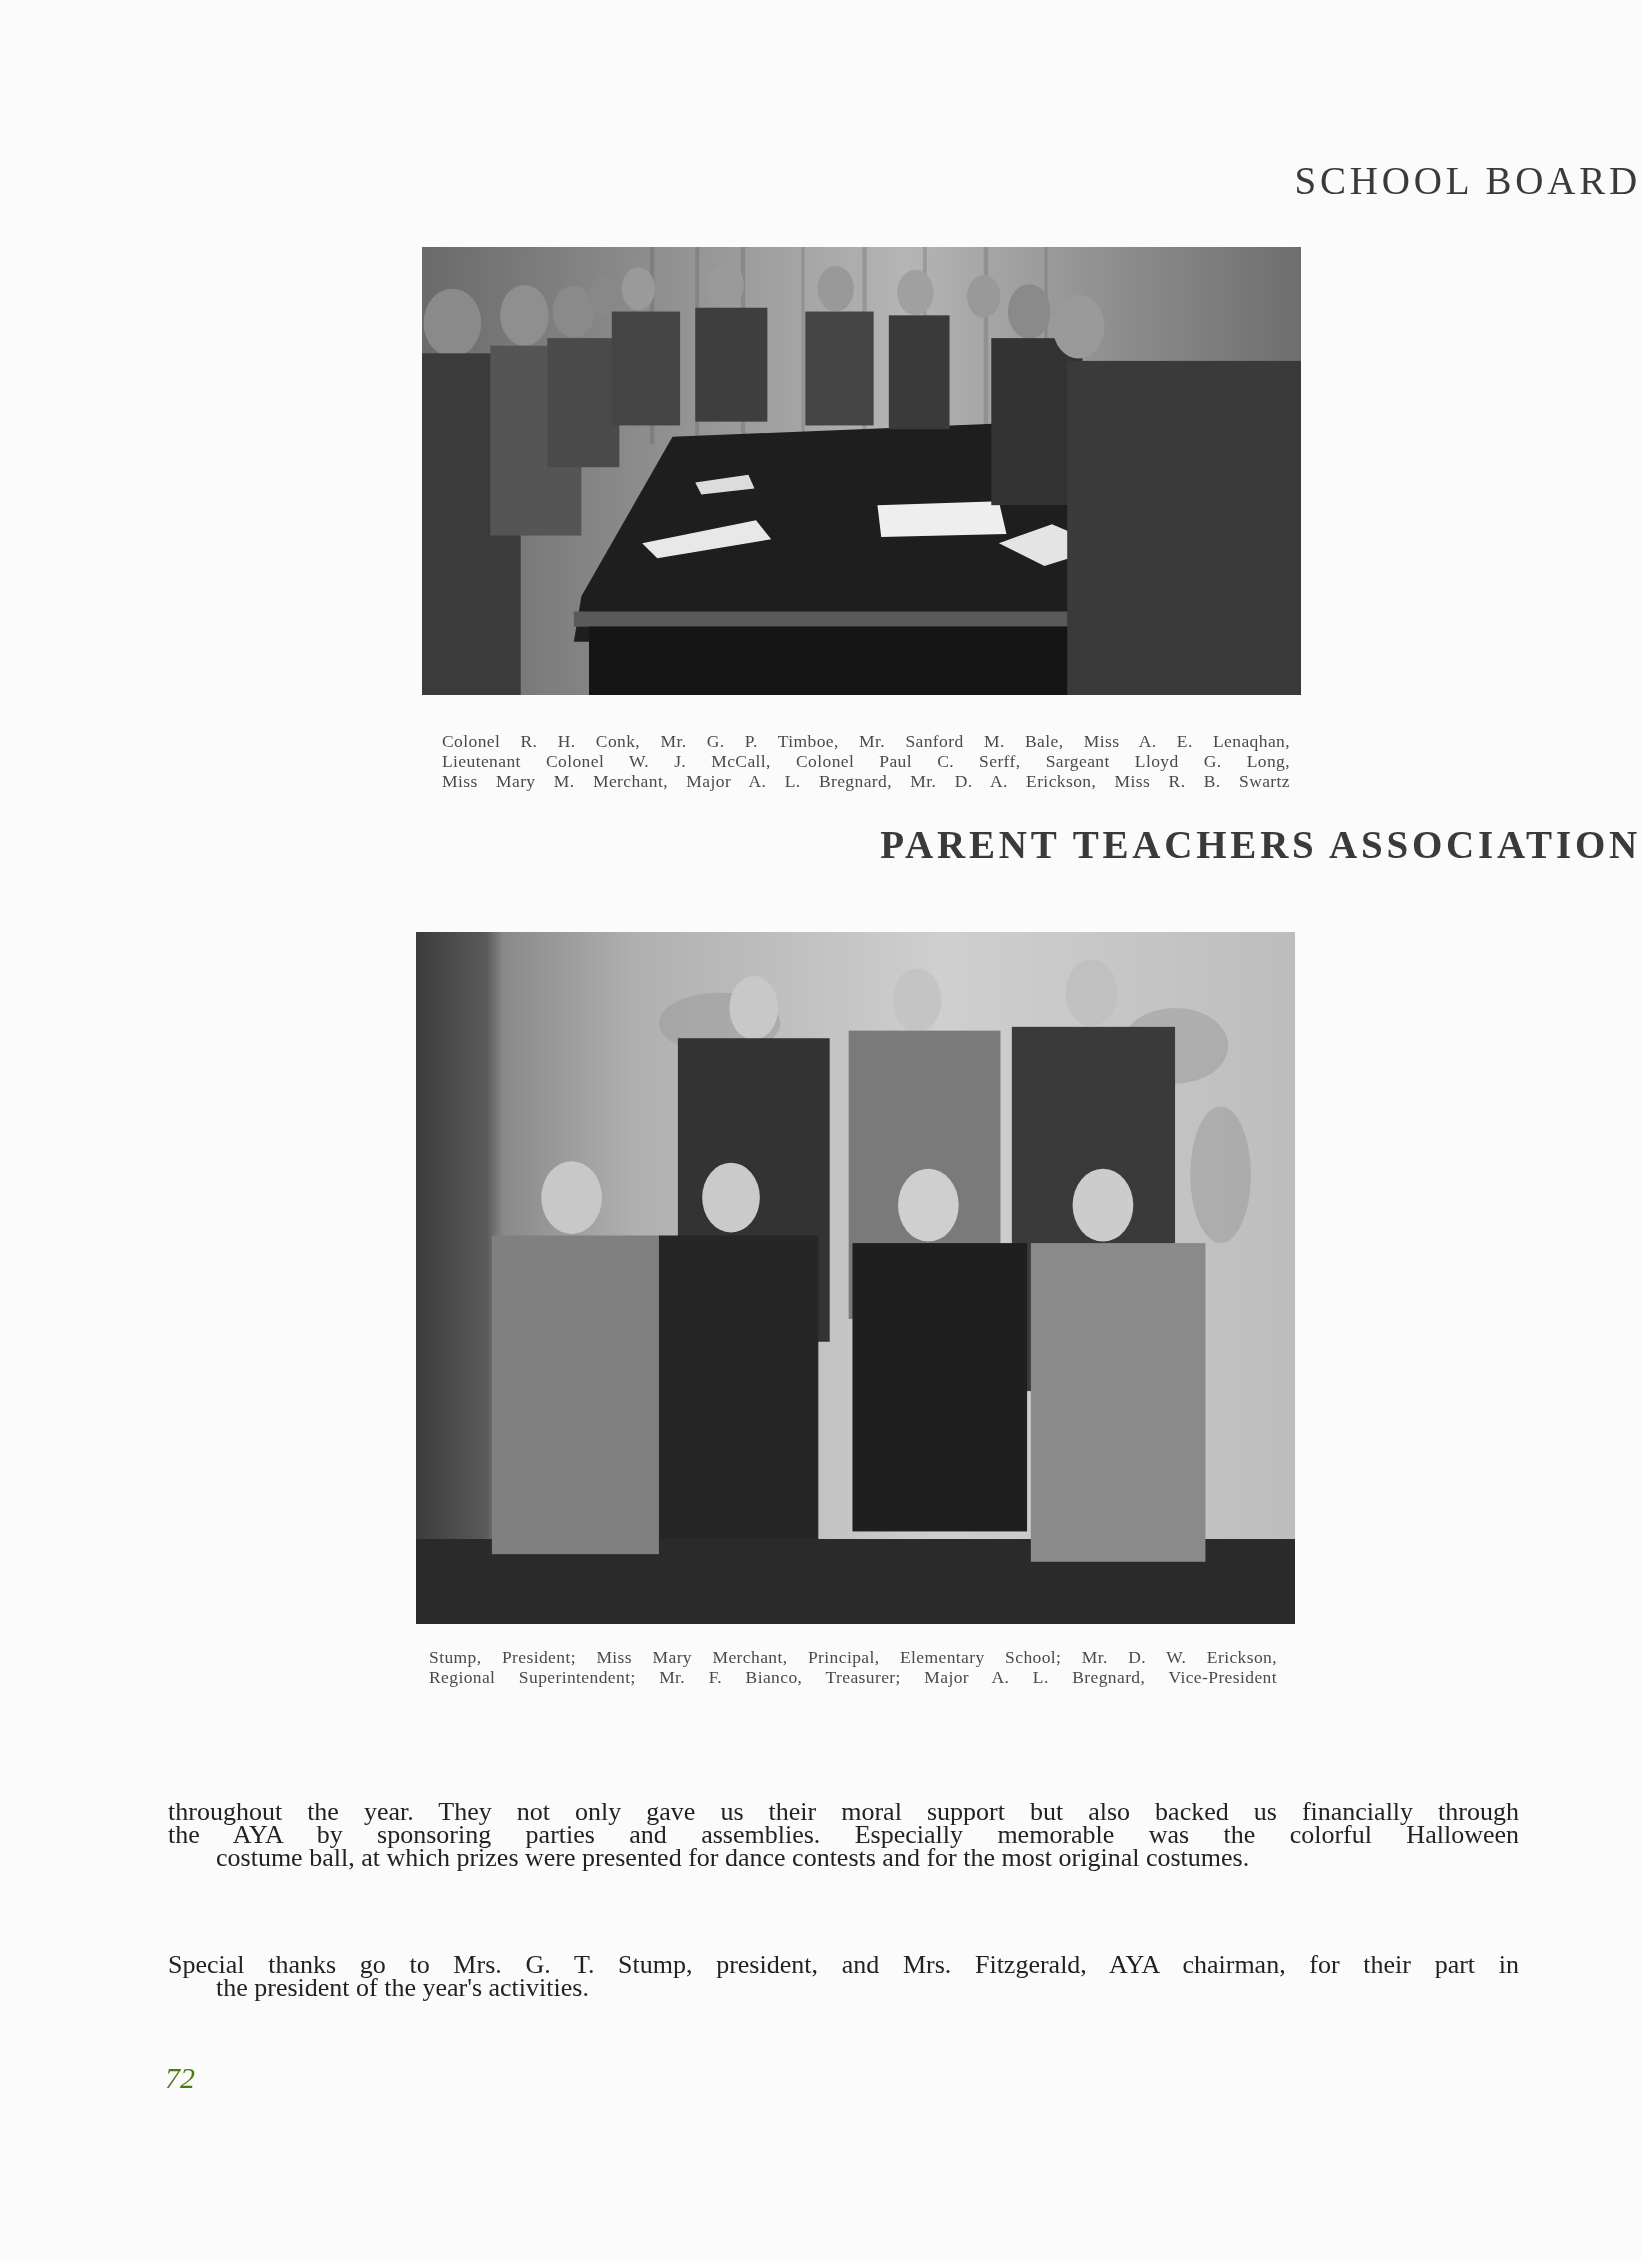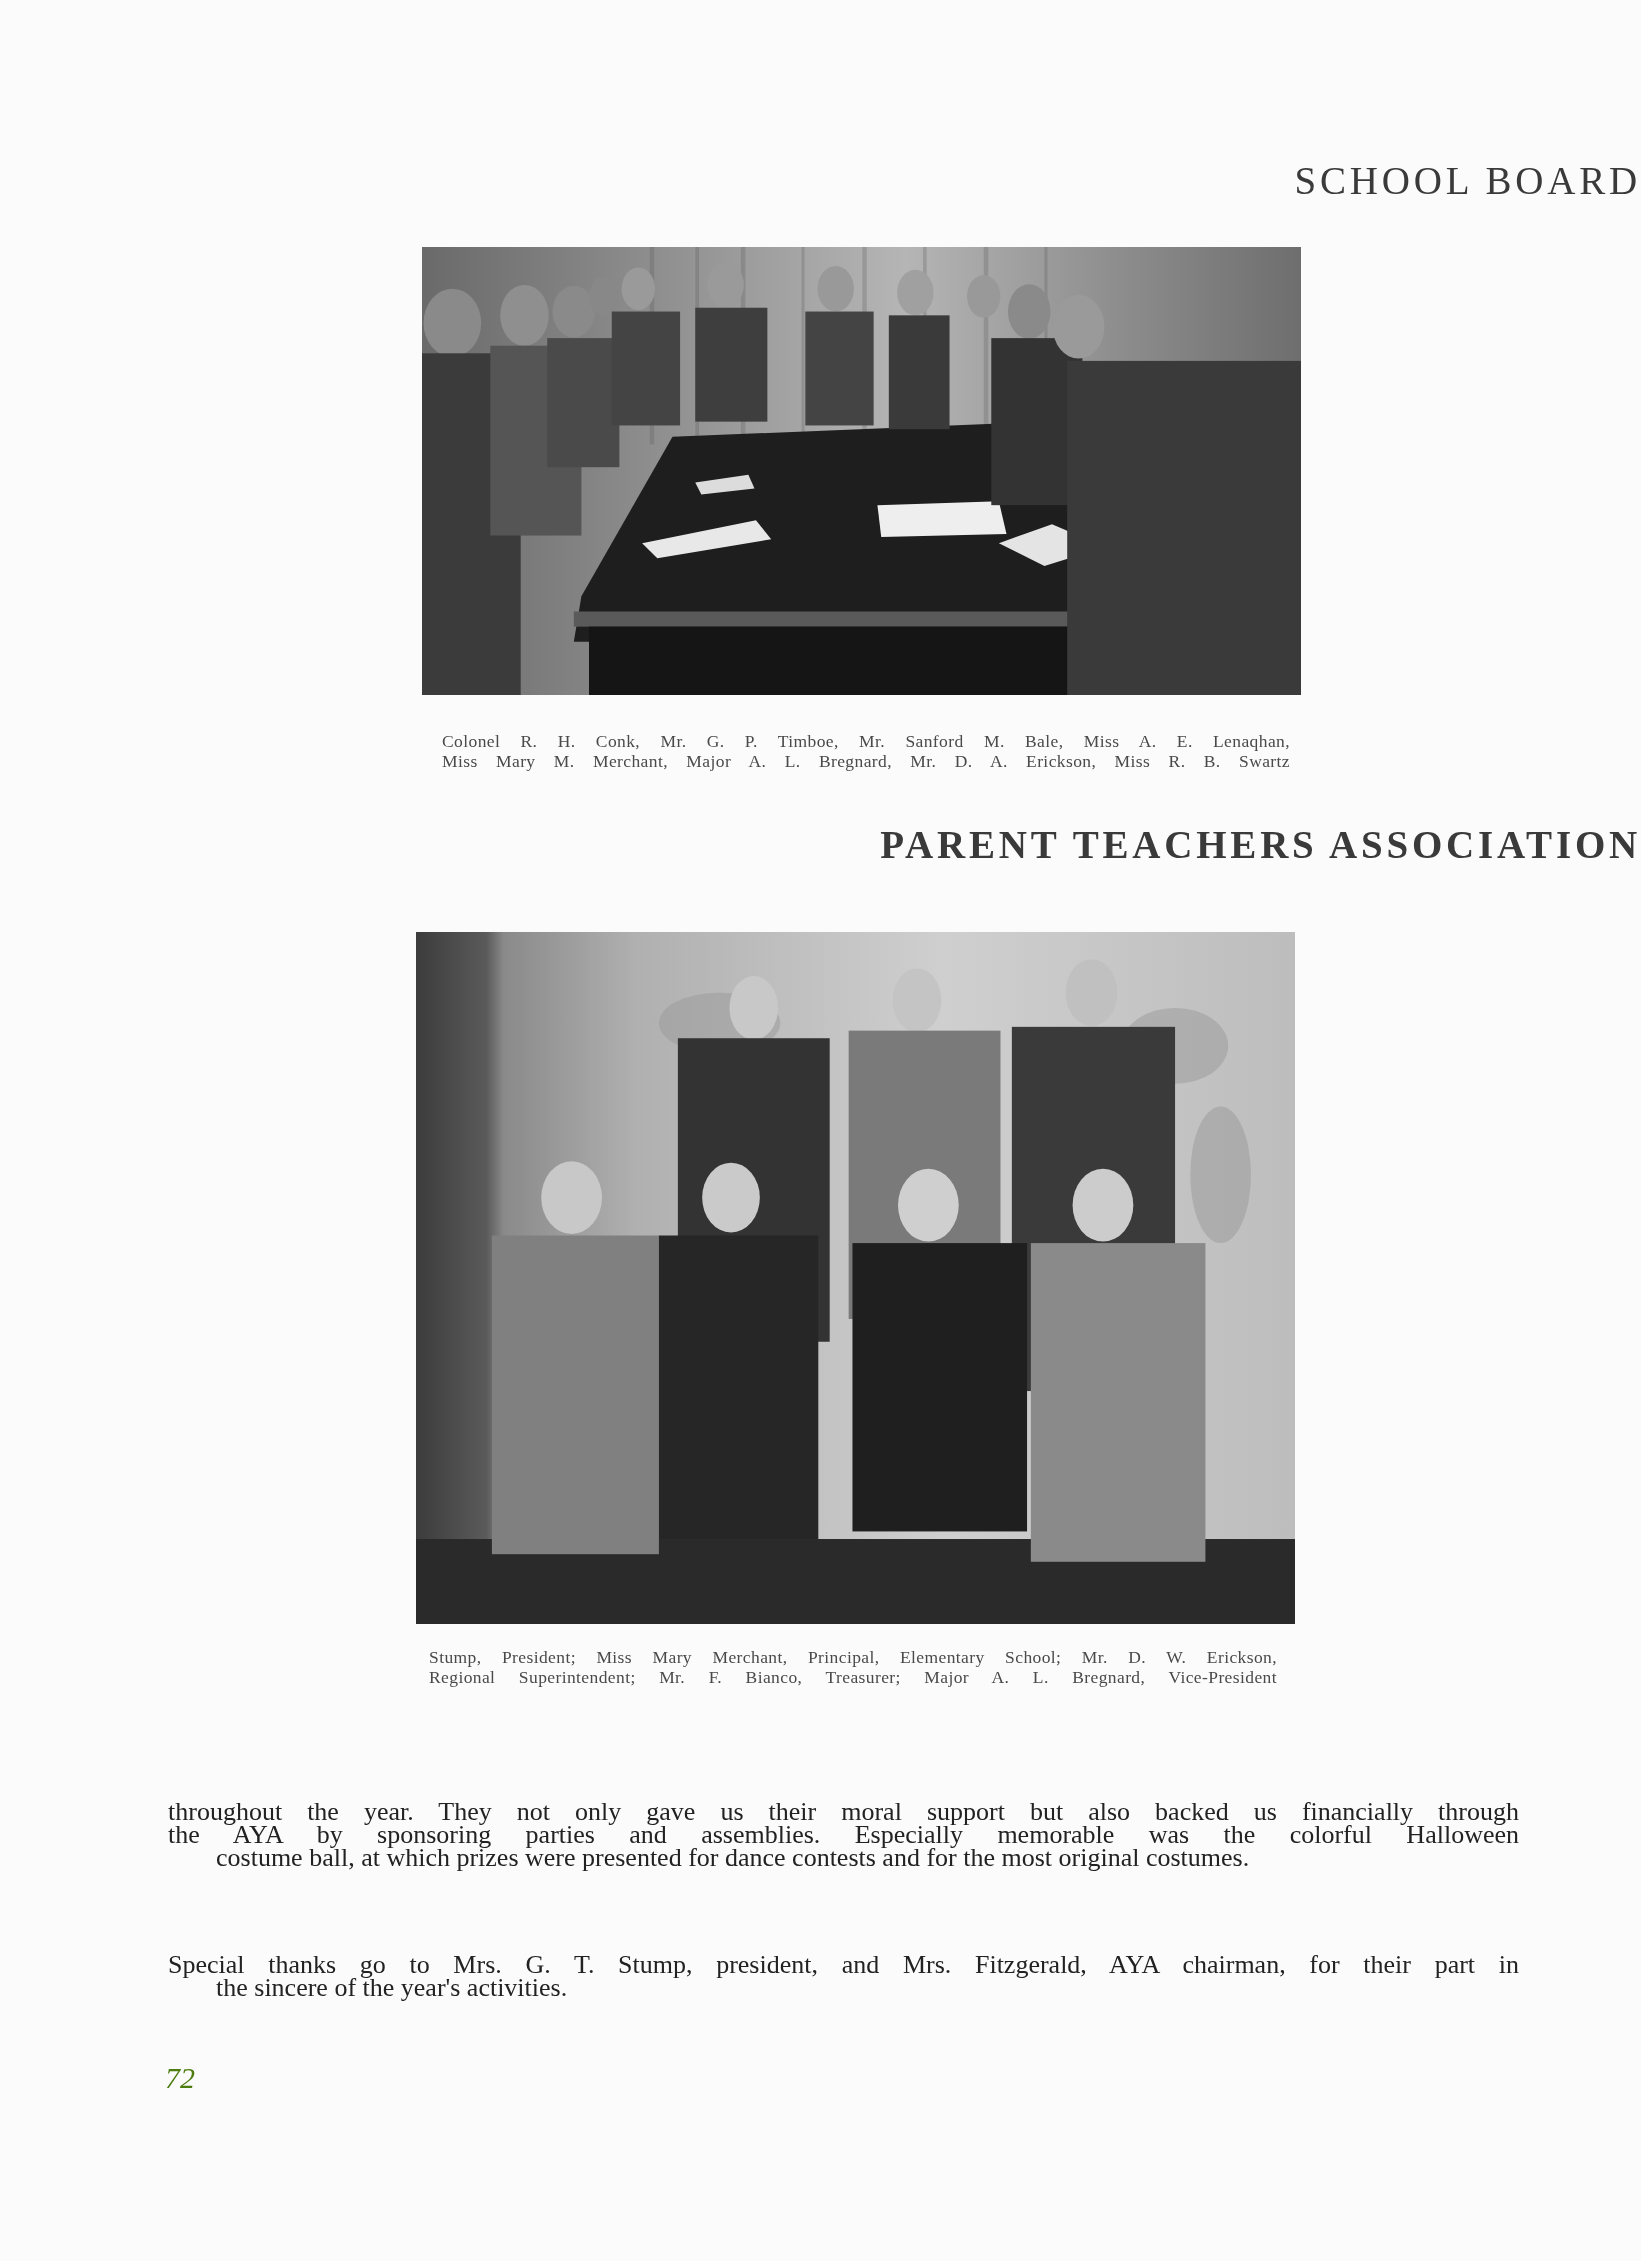--- a/index.html
+++ b/index.html
@@ -123,20 +123,21 @@
       <ellipse cx="800" cy="85" rx="28" ry="36" fill="#8a8a8a"></ellipse>
       <rect x="750" y="120" width="120" height="220" fill="#333"></rect>
       <ellipse cx="865" cy="105" rx="34" ry="42" fill="#9a9a9a"></ellipse>
       <rect x="850" y="150" width="308" height="440" fill="#3a3a3a"></rect>
     </g>
   </svg>
 </div>
 
 <div id="cap1" class="caption">
   <span class="line">Colonel R. H. Conk, Mr. G. P. Timboe, Mr. Sanford M. Bale, Miss A. E. Lenaqhan,</span>
+  <span class="line">Lieutenant Colonel W. J. McCall, Colonel Paul C. Serff, Sargeant Lloyd G. Long,</span>
   <span class="line">Miss Mary M. Merchant, Major A. L. Bregnard, Mr. D. A. Erickson, Miss R. B. Swartz</span>
 </div>
 
 <h1 id="h-pta" class="heading">PARENT TEACHERS ASSOCIATION</h1>
 
 <div id="photo2" class="photo">
   <svg viewBox="0 0 1158 912" preserveAspectRatio="none">
     <defs>
       <linearGradient id="wall2" x1="0" y1="0" x2="1" y2="0">
         <stop offset="0" stop-color="#3c3c3c"></stop>
@@ -181,17 +182,17 @@
 </div>
 
 <div id="para1" class="body-text">
   <span class="line">throughout the year. They not only gave us their moral support but also backed us financially through</span>
   <span class="line">the AYA by sponsoring parties and assemblies. Especially memorable was the colorful Halloween</span>
   <span class="line last">costume ball, at which prizes were presented for dance contests and for the most original costumes.</span>
 </div>
 
 <div id="para2" class="body-text">
   <span class="line">Special thanks go to Mrs. G. T. Stump, president, and Mrs. Fitzgerald, AYA chairman, for their part in</span>
-  <span class="line last">the sincere of the year's activities.</span>
+  <span class="line last">the president of the year's activities.</span>
 </div>
 
 <div id="page-number">72</div>
 
 
 </body></html>

